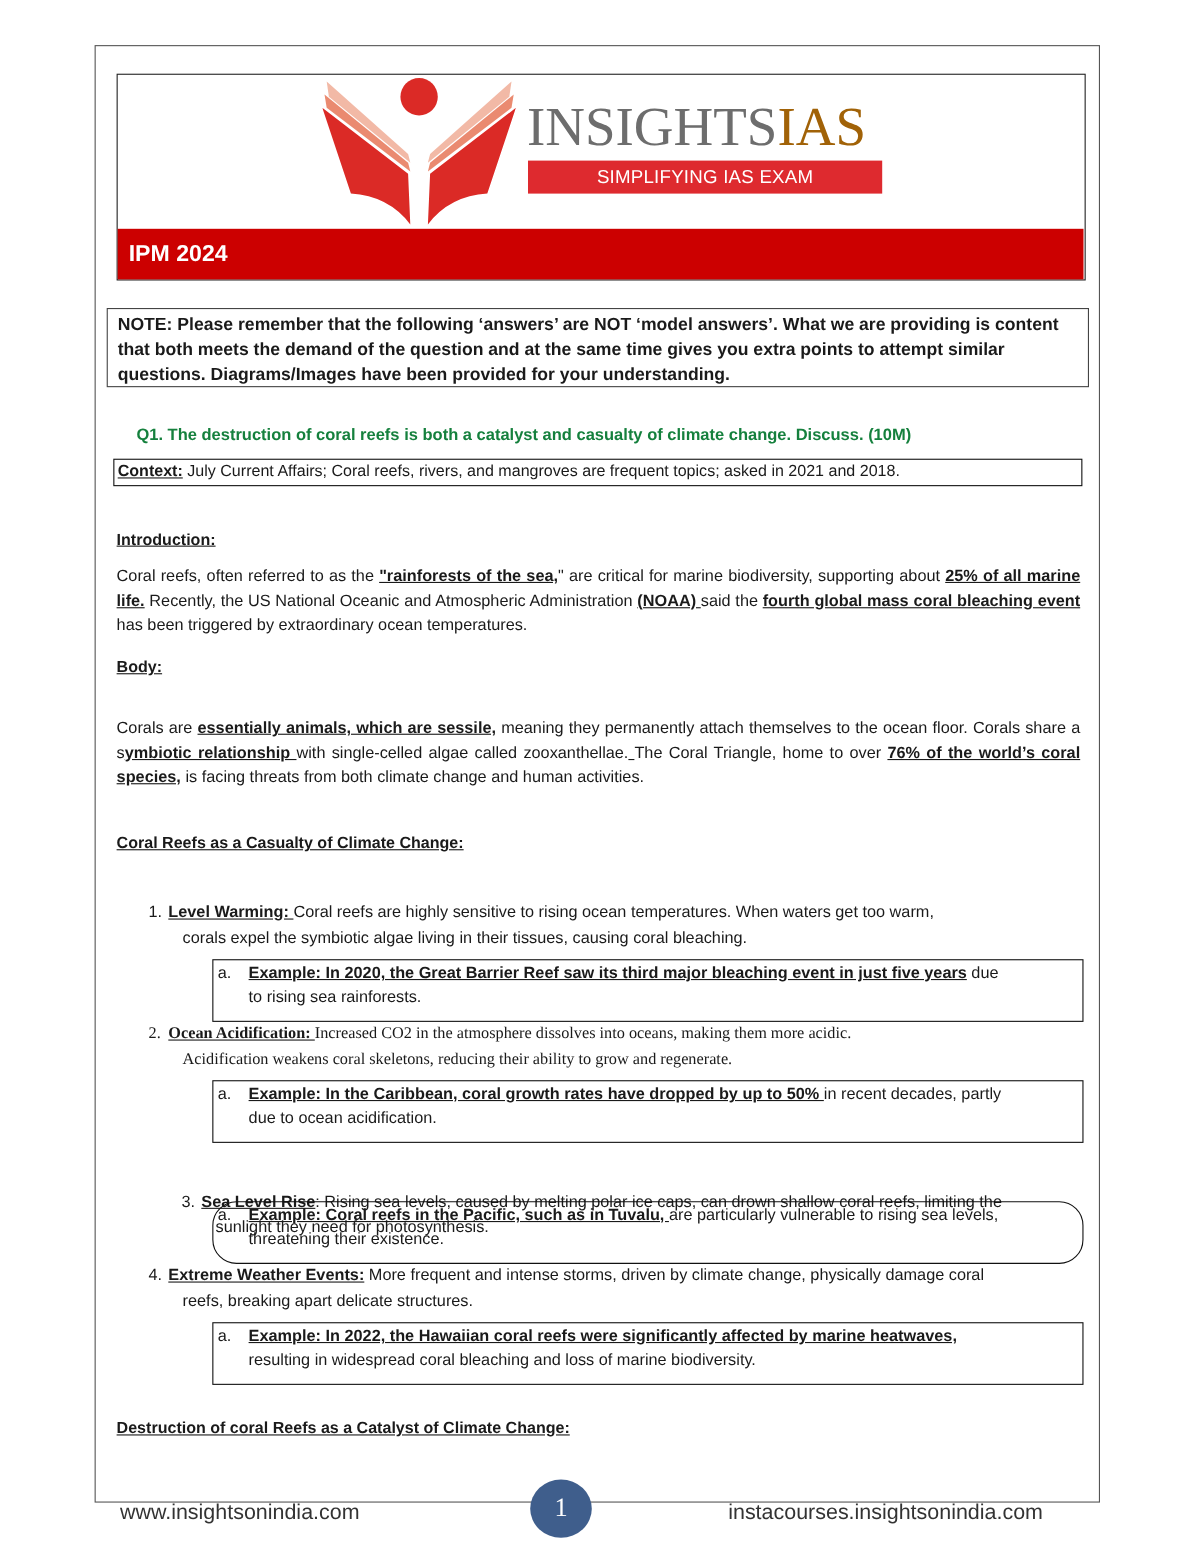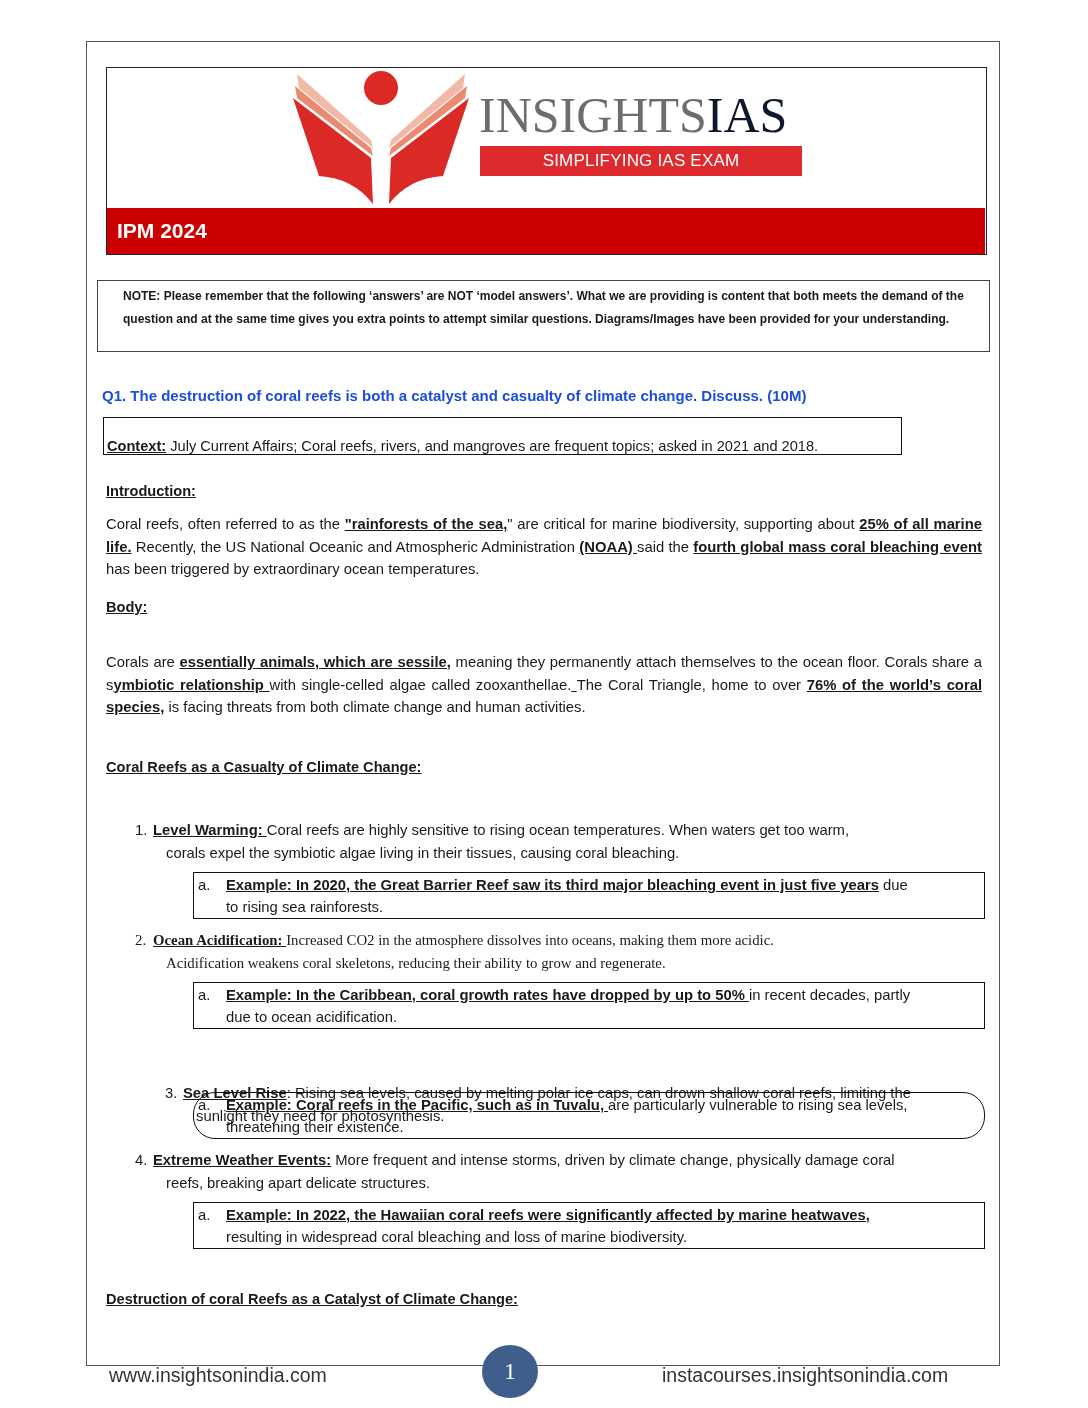--- a/index.html
+++ b/index.html
@@ -14,64 +14,64 @@
   .header-box {
     position: absolute; left: 106px; top: 67px; width: 881px; height: 188px;
     border: 1px solid #222; box-sizing: border-box; background: #fff;
   }
   .logo-svg { position: absolute; left: 186px; top: 0px; }
   .brand-title {
     position: absolute; left: 372px; top: 22px;
     font-family: "Liberation Serif", serif; font-size: 50px; letter-spacing: 0px;
     color: #6d6d6d; line-height: 1;
   }
-  .brand-title .ias { color: #0f172a; }
+  .brand-title .ias { color: #a16207; }
   .brand-tag {
     position: absolute; left: 373px; top: 78px; width: 322px; height: 30px;
     background: #de2a2f; color: #fff; font-size: 17px; line-height: 30px;
     text-align: center; letter-spacing: 0.2px;
   }
   .red-bar {
     position: absolute; left: 107px; top: 208px; width: 878px; height: 46px;
     background: #cc0000; color: #fff; font-weight: bold; font-size: 21px;
     line-height: 46px; box-sizing: border-box; padding: 0 24px 0 10px;
     display: flex; justify-content: space-between; flex-direction: column;
   }
   .note-box {
     position: absolute; left: 97px; top: 280px; width: 893px; height: 72px;
     border: 1px solid #444; box-sizing: border-box;
-    padding: 4px 25px; font-weight: bold; font-size: 12px; line-height: 22.5px;
+    padding: 4px 9px; font-weight: bold; font-size: 16px; line-height: 22.5px;
   }
   .question {
-    position: absolute; left: 102px; top: 387px; font-weight: bold;
-    font-size: 15px; color: #1d4ed8;
+    position: absolute; left: 124px; top: 387px; font-weight: bold;
+    font-size: 15px; color: #15803d;
   }
   .context-box {
-    position: absolute; left: 103px; top: 417px; width: 799px; height: 25px;
+    position: absolute; left: 103px; top: 417px; width: 881px; height: 25px;
     border: 1.5px solid #111; box-sizing: border-box;
-    padding: 18px 3px; font-size: 14.6px; line-height: 21px;
+    padding: 1px 3px; font-size: 14.6px; line-height: 21px;
   }
   .b { font-weight: bold; }
   .u { text-decoration: underline; }
   .sec-head {
     position: absolute; left: 106px; font-weight: bold; text-decoration: underline;
     font-size: 14.6px;
   }
   .para {
     position: absolute; left: 106px; width: 876px; font-size: 14.8px;
     line-height: 22.5px; text-align: justify;
   }
   .item {
     position: absolute; left: 135px; width: 847px; font-size: 14.8px;
     line-height: 23px; text-align: justify;
   }
   .item .num { display: inline-block; width: 18px; }
   .item .cont { padding-left: 31px; display: block; margin-top: 0; }
   .example-box {
-    position: absolute; left: 193px; width: 792px; height: 47px;
+    position: absolute; left: 193px; width: 792px; height: 57px;
     border: 1.5px solid #111; box-sizing: border-box;
     padding: 1px 10px 0 4px; font-size: 14.8px; line-height: 22px; text-align: justify;
   }
   .example-box .letter { display: inline-block; width: 28px; }
   .example-box .cont { padding-left: 28px; display: block; }
   .footer-left {
     position: absolute; left: 109px; top: 1364px; font-size: 19.5px; color: #333;
   }
   .footer-right {
     position: absolute; left: 662px; top: 1364px; font-size: 19.5px; color: #333;

